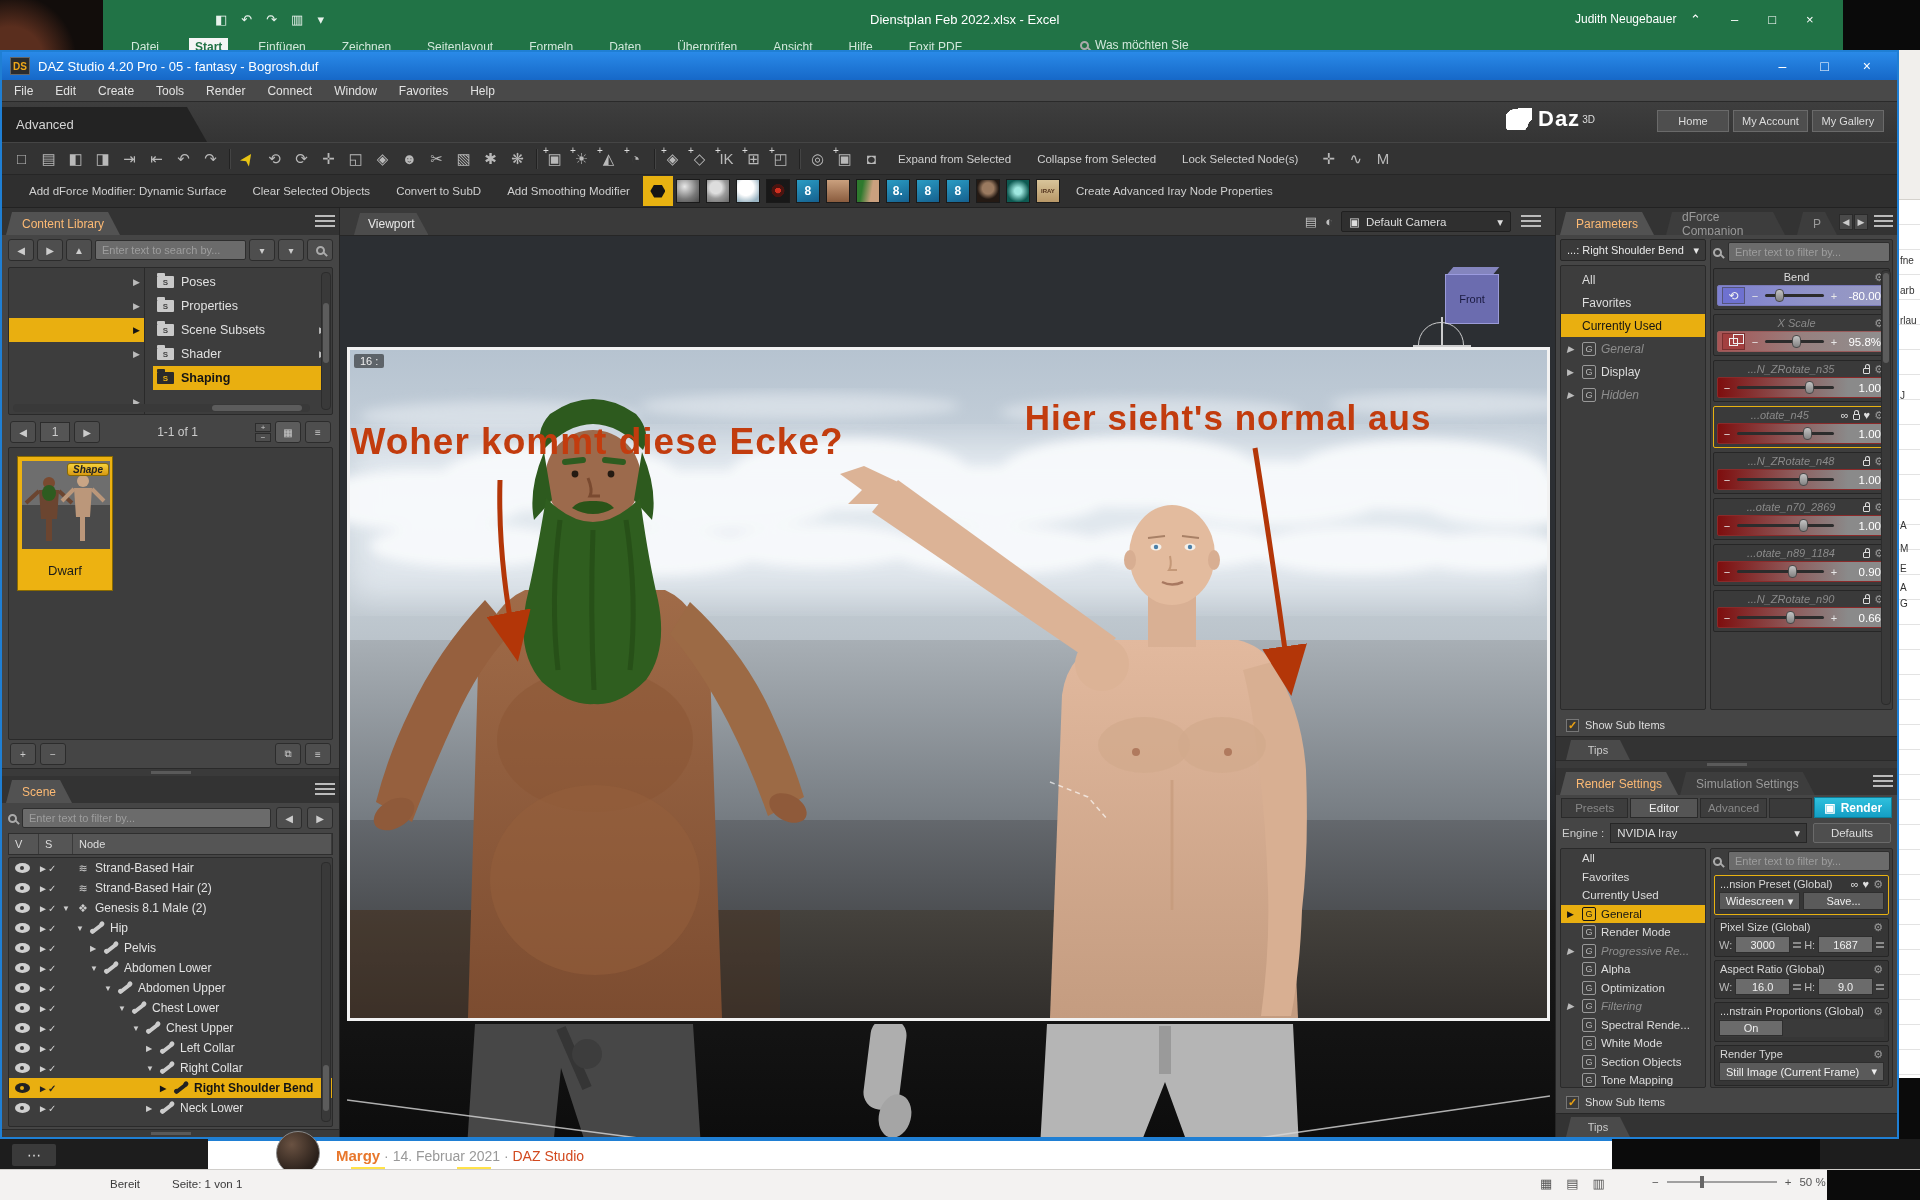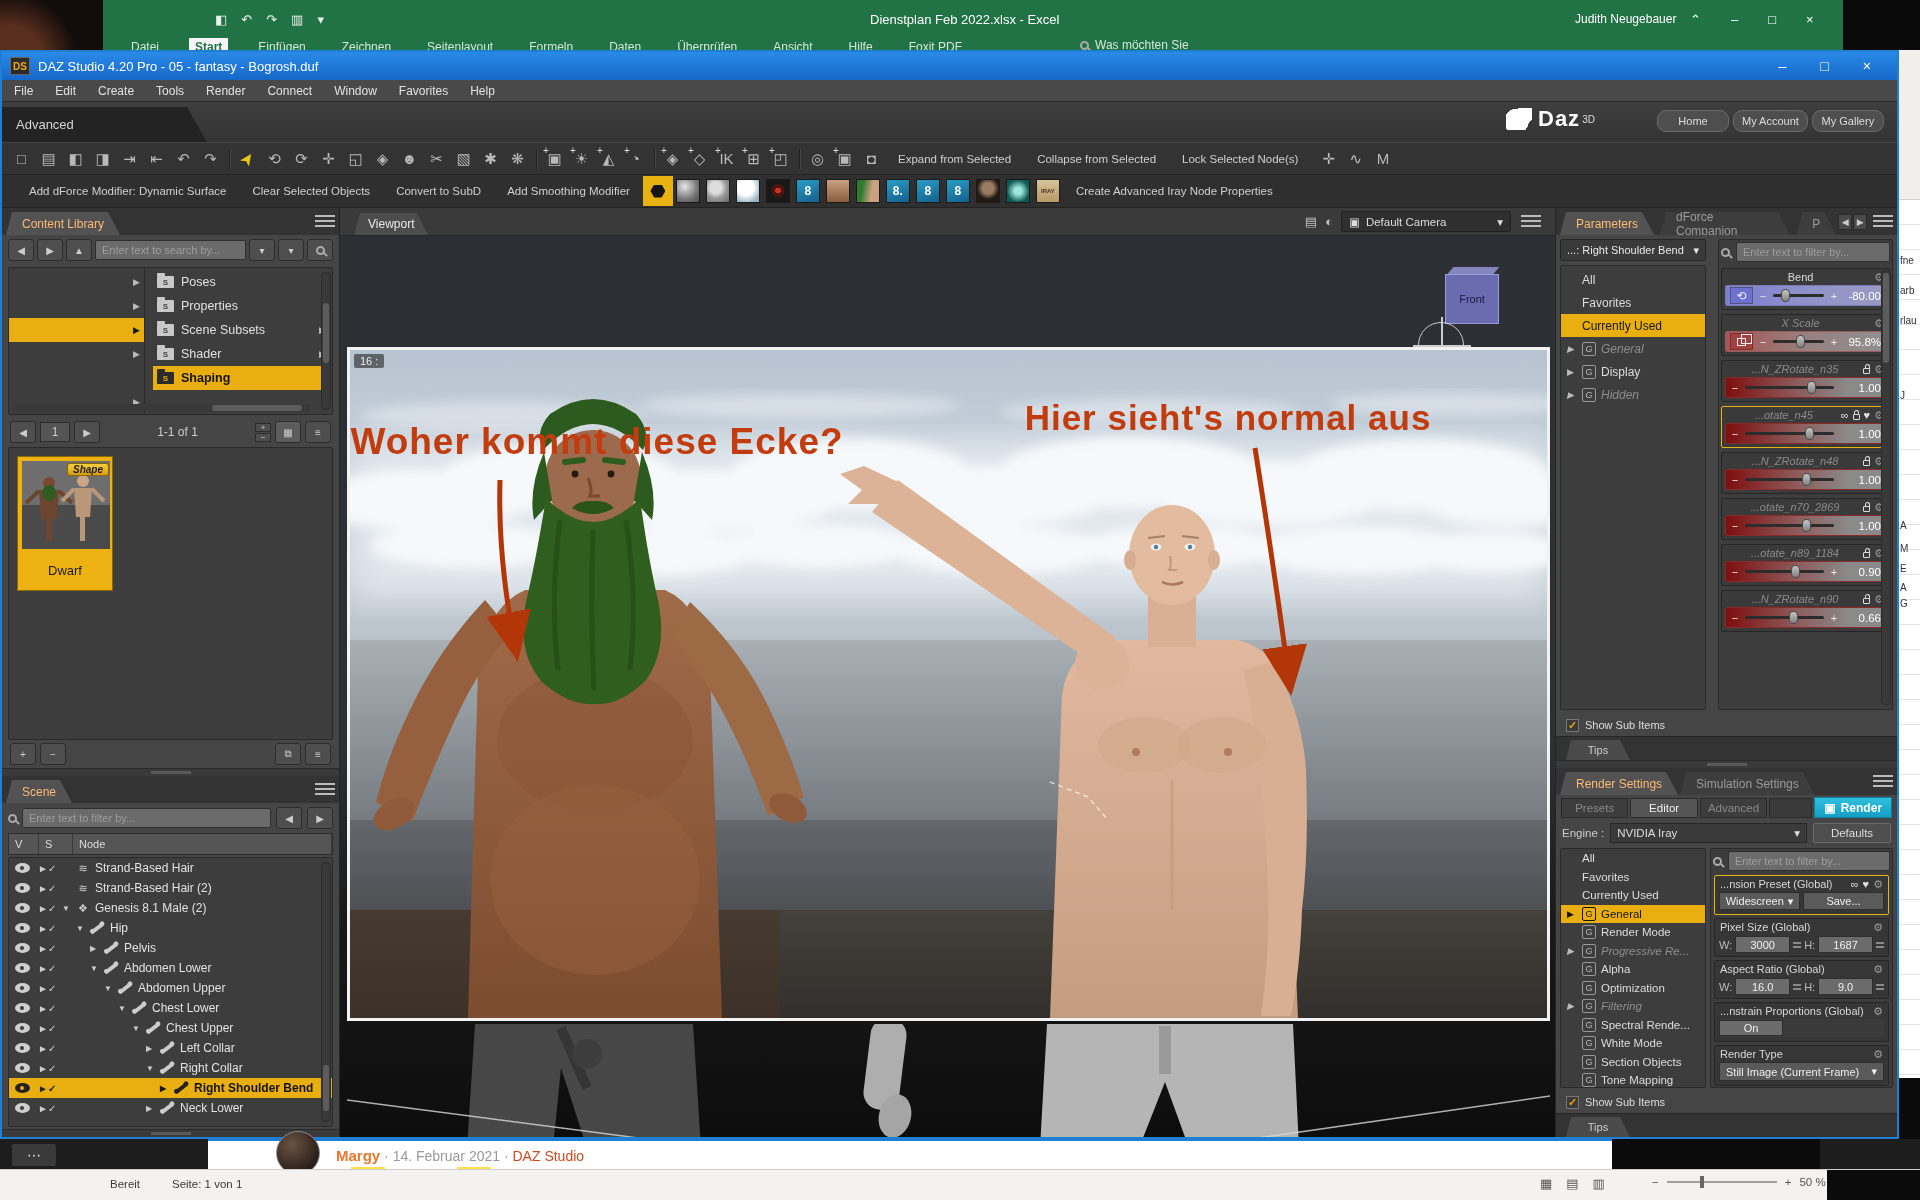--- a/index.html
+++ b/index.html
@@ -36,21 +36,21 @@
   .dz-wbtns{display:flex;gap:34px;font-size:14px;margin-right:18px;}
   .dz-menu{height:22px;background:#494949;border-bottom:1px solid #2a2a2a;display:flex;align-items:center;gap:22px;padding:0 12px;flex:0 0 auto;}
   .dz-menu span{font-size:12px;color:#e2e2e2;}
   .dz-header{height:40px;background:linear-gradient(#3e3e3e,#343434);position:relative;flex:0 0 auto;}
   .adv-tab{position:absolute;left:0;top:5px;width:205px;height:35px;background:#232323;color:#d5d5d5;font-size:13px;display:flex;align-items:center;padding-left:14px;clip-path:polygon(0 0,calc(100% - 20px) 0,100% 100%,0 100%);}
   .brand{position:absolute;left:1504px;top:4px;display:flex;align-items:center;color:#fff;}
   .brand .blob{width:26px;height:22px;background:radial-gradient(circle at 40% 60%,#fff 0 60%,transparent 61%),radial-gradient(circle at 75% 25%,#fff 0 35%,transparent 36%);margin-right:6px;}
   .brand .nm{font-size:22px;font-weight:bold;letter-spacing:1px;}
   .brand sup{font-size:10px;color:#ddd;margin-left:2px;}
   .acct{position:absolute;left:1655px;top:8px;display:flex;gap:4px;}
-  .acct .ab{min-width:72px;height:22px;background:#4e4e4e;border:1px solid #6a6a6a;border-radius:9px;color:#ddd;font-size:11px;display:flex;align-items:center;justify-content:center;padding:0 8px;}
+  .acct .ab{min-width:72px;height:22px;background:#4e4e4e;border:1px solid #6a6a6a;border-radius:0;color:#ddd;font-size:11px;display:flex;align-items:center;justify-content:center;padding:0 8px;}
 
   .dz-toolbar{height:33px;background:#333;border-top:1px solid #454545;border-bottom:1px solid #262626;display:flex;align-items:center;padding:0 6px;flex:0 0 auto;}
   .tbi{width:27px;height:26px;display:flex;align-items:center;justify-content:center;color:#b9b9b9;font-size:15px;position:relative;flex:0 0 auto;}
   .tbi .pl{position:absolute;left:2px;top:-1px;font-size:10px;color:#ddd;}
   .tbi.active{color:#e8c414;}
   .tbi.active .gl{transform:rotate(-55deg);font-weight:bold;}
   .tbi.sep{width:10px;}
   .tbi.sep:after{content:"";width:1px;height:20px;background:#222;box-shadow:1px 0 0 #444;}
   .tb-txt{color:#cfcfcf;font-size:11.5px;margin:0 13px;white-space:nowrap;flex:0 0 auto;}
 
@@ -167,21 +167,21 @@
   .navcube{position:absolute;left:1105px;top:38px;width:54px;height:50px;background:rgba(125,125,210,.78);border:1px solid #9b9bd8;display:flex;align-items:center;justify-content:center;color:#1a1a40;font-size:11px;}
   .navcube:before{content:"";position:absolute;left:4px;top:-8px;width:46px;height:8px;background:rgba(155,155,225,.8);transform:skewX(-40deg);}
   .pivot{position:absolute;left:1078px;top:86px;width:46px;height:46px;border:1.5px solid #e8e8e8;border-radius:50%;opacity:.85;}
   .pivot:before,.pivot:after{content:"";position:absolute;background:#e8e8e8;}
   .pivot:before{left:50%;top:-6px;width:1.5px;height:58px;}
   .pivot:after{top:50%;left:-6px;height:1.5px;width:58px;}
 
   
   .right-col{width:342px;flex:0 0 auto;border-left:1px solid #252525;display:flex;flex-direction:column;}
   .params{height:552px;flex:0 0 auto;}
-  .p-cols{flex:1;display:flex;min-height:0;padding:4px;gap:12px;}
+  .p-cols{flex:1;display:flex;min-height:0;padding:4px;gap:4px;}
   .p-left{width:146px;display:flex;flex-direction:column;gap:4px;}
   .node-dd{height:22px;background:#3a3a3a;border:1px solid #262626;border-radius:2px;color:#e8e8e8;font-size:11px;display:flex;align-items:center;padding:0 6px;gap:4px;}
   .node-dd .cv{flex:1;white-space:nowrap;overflow:hidden;}
   .p-list{flex:1;padding-top:2px;}
   .p-right{flex:1;display:flex;flex-direction:column;min-width:0;position:relative;}
   .p-srch{display:flex;align-items:center;gap:6px;padding:2px 2px 4px;}
   .sliders{flex:1;padding:2px;overflow:hidden;}
   .pslider{border:1px solid #262626;background:#3a3a3a;margin-bottom:4px;border-radius:2px;position:relative;}
   .pslider.selected{border:1px solid #e8b211;}
   .ps-head{display:flex;align-items:center;height:16px;padding:0 5px;}
@@ -1044,21 +1044,21 @@
             <path d="M0,76 L368,124" stroke="#d8d8d8" stroke-width="1.5" opacity=".8"></path>
             <path d="M1203,72 L842,124" stroke="#d8d8d8" stroke-width="1.5" opacity=".8"></path>
           </svg>
         </div>
       </div>
 
       <div class="right-col">
 
         <div class="panel params">
           <div class="ptabs">
-            <div style="display:flex;gap:6px;align-items:flex-end;">
+            <div style="display:flex;gap:12px;align-items:flex-end;">
 
             <div class="ptab active">Parameters</div>
                 <div class="ptab">dForce Companion</div>
                 <div class="ptab">P</div>
               </div>
             <div class="tabnav">
               <b>◀</b>
               <b>▶</b>
             </div>
             <div class="burger" style="margin-left:4px;"></div>

